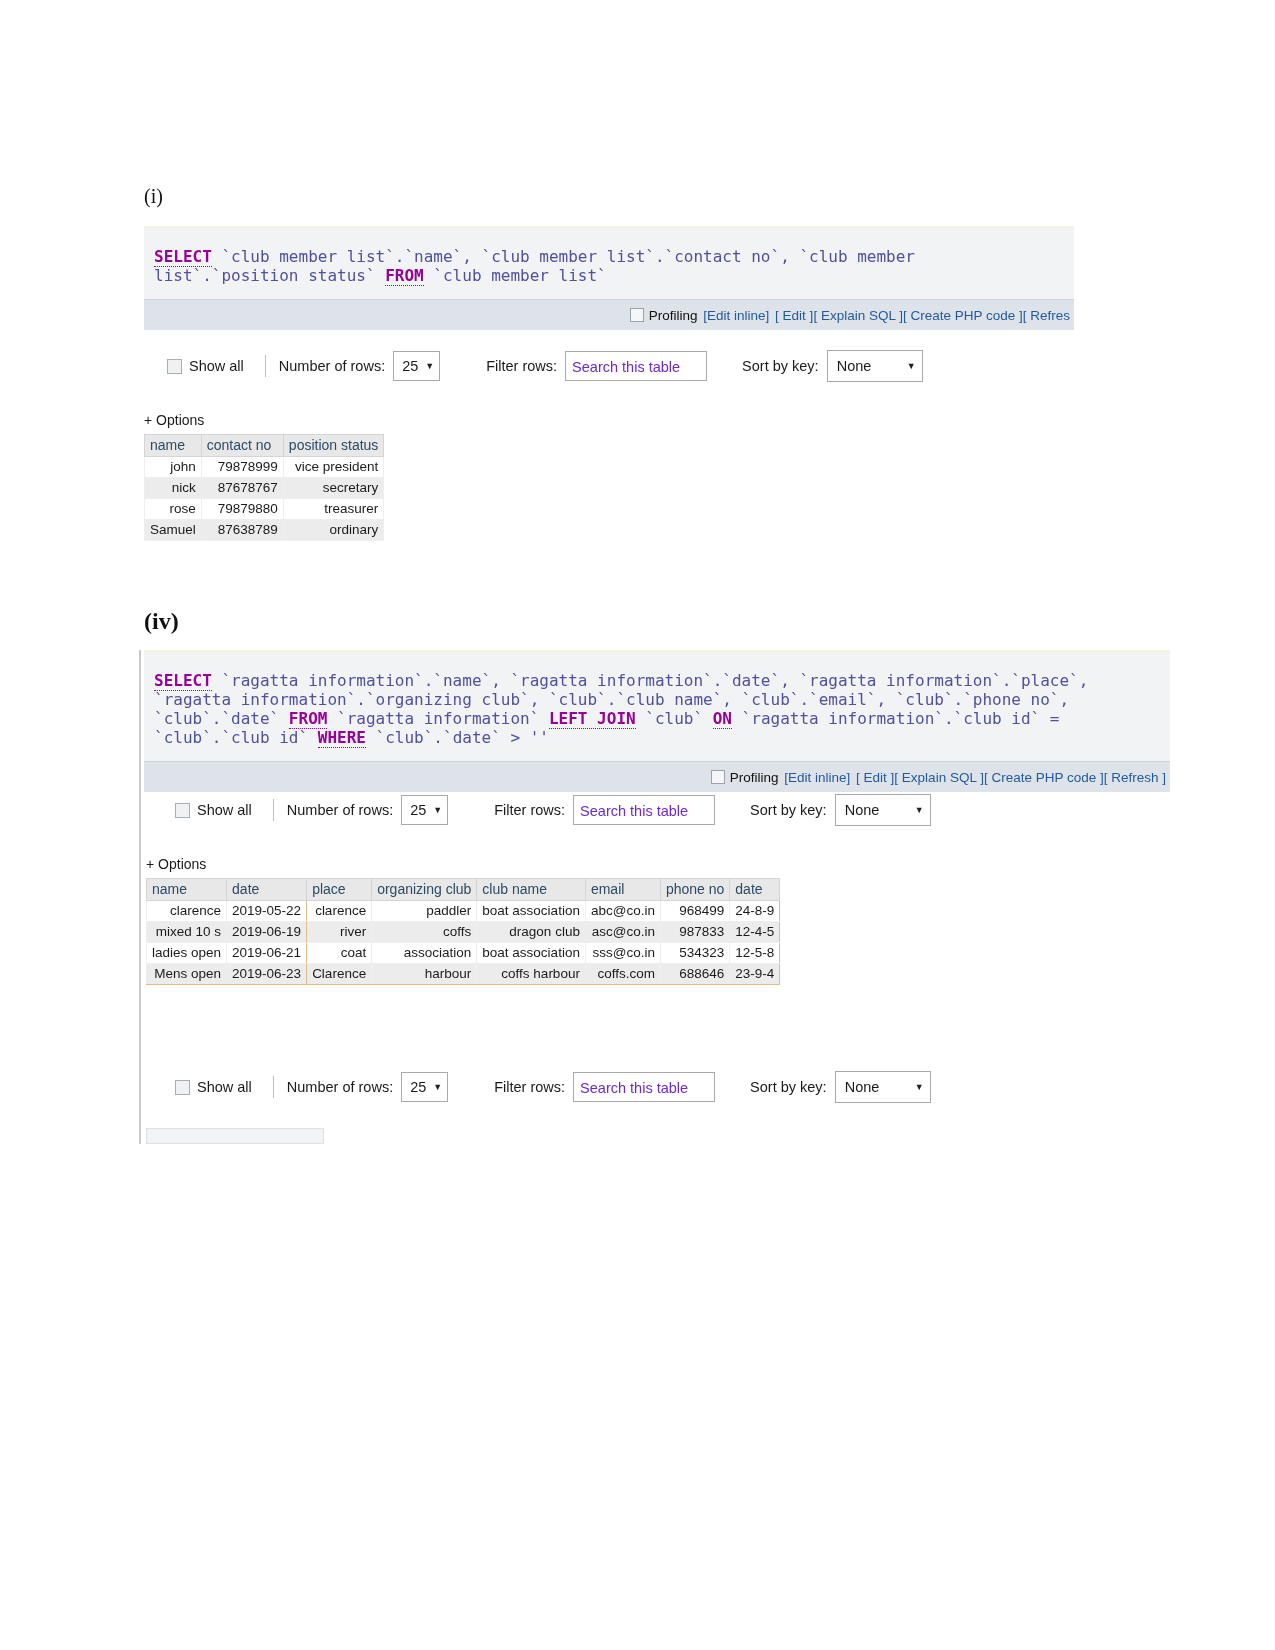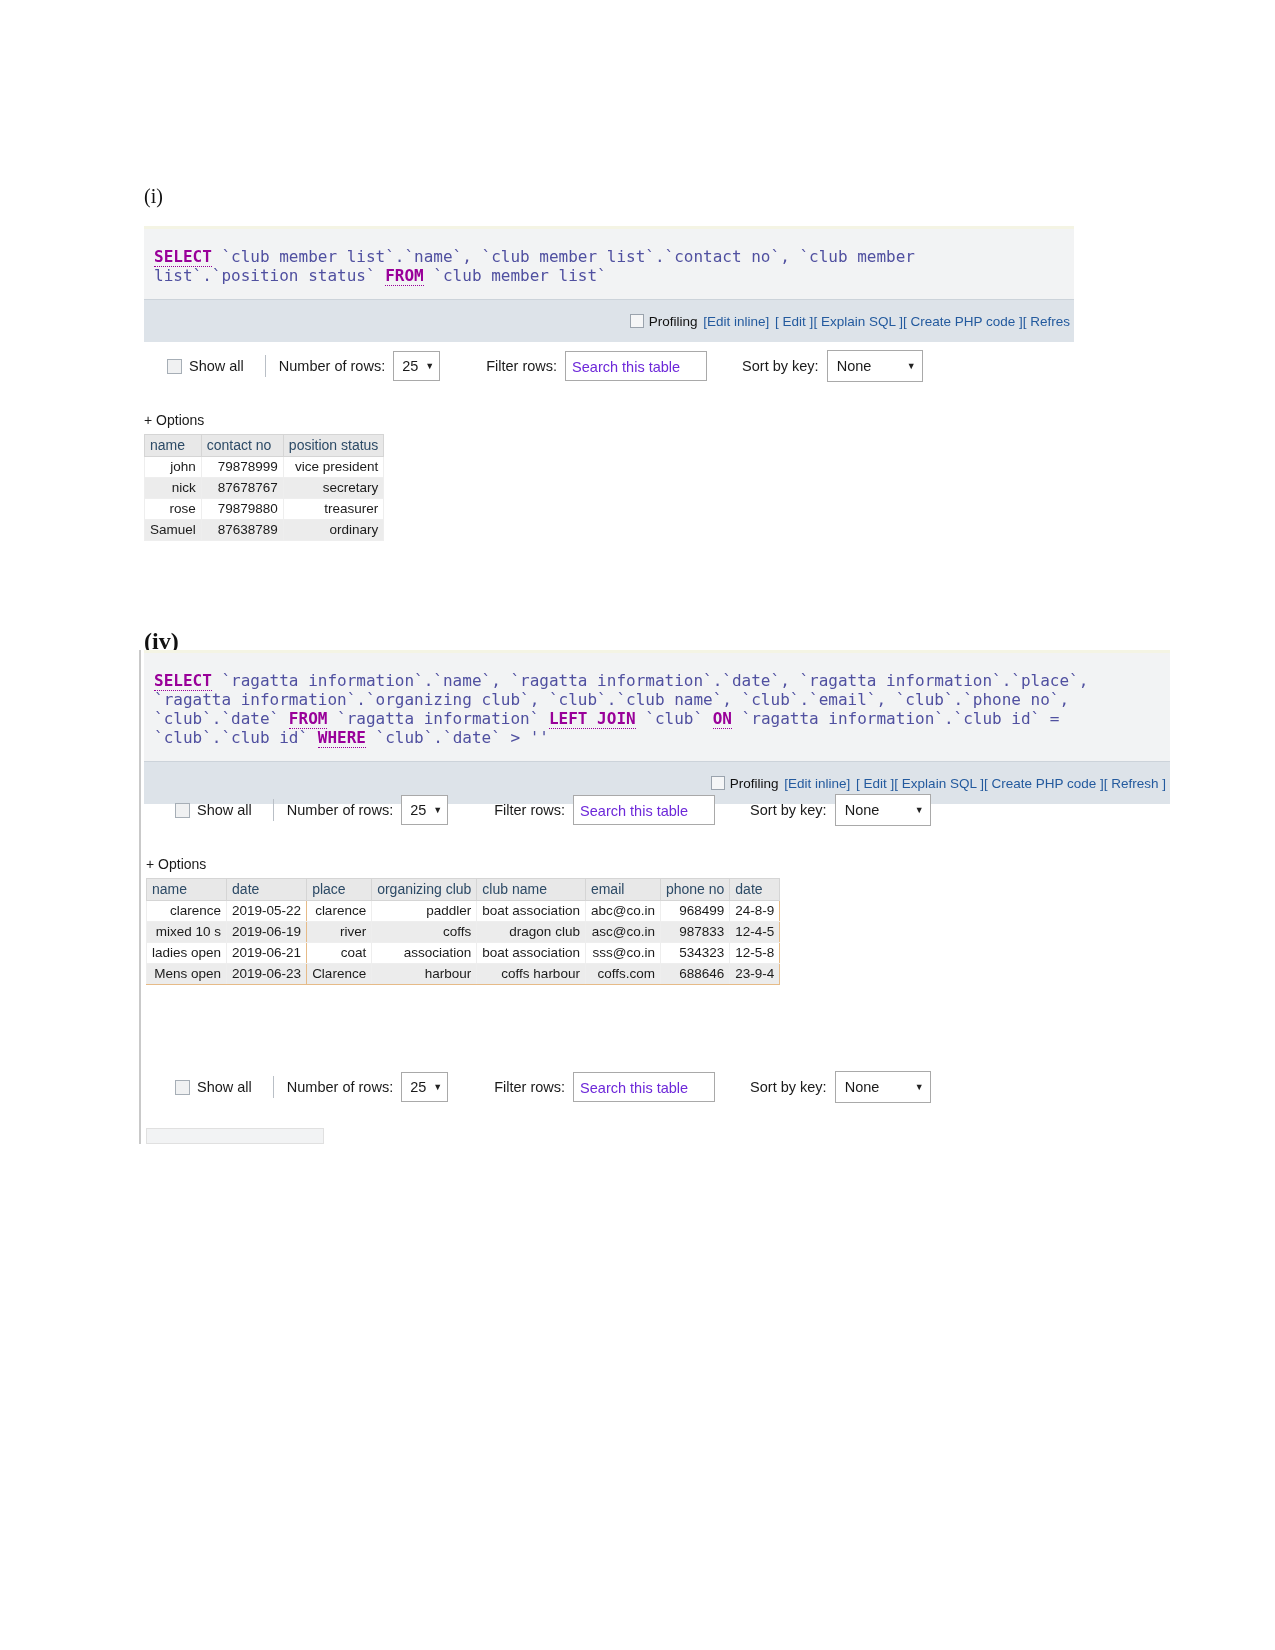--- a/index.html
+++ b/index.html
@@ -22,21 +22,21 @@
     font-family: "Liberation Serif", serif;
     color: #111;
   }
   #label-i {
     left: 144px;
     top: 185px;
     font-size: 20px;
   }
   #label-iv {
     left: 144px;
-    top: 628px;
+    top: 608px;
     font-size: 24px;
     font-weight: bold;
   }
 
   
   .query-panel {
     position: absolute;
     background: #f2f3f4;
     border-top: 3px solid #f4f4e4;
   }
@@ -53,21 +53,21 @@
     color: #990099;
     font-weight: bold;
     border-bottom: 1px dotted #990099;
   }
   .tick {
     color: #5050a0;
   }
   .query-actions {
     background: #dde3e9;
     border-top: 1px solid #ccd3da;
-    height: 43px;
+    height: 31px;
     display: flex;
     align-items: center;
     justify-content: flex-end;
     padding-right: 4px;
     font-size: 13.5px;
     color: #222;
     box-sizing: border-box;
   }
   .query-actions .chk {
     width: 12px;

